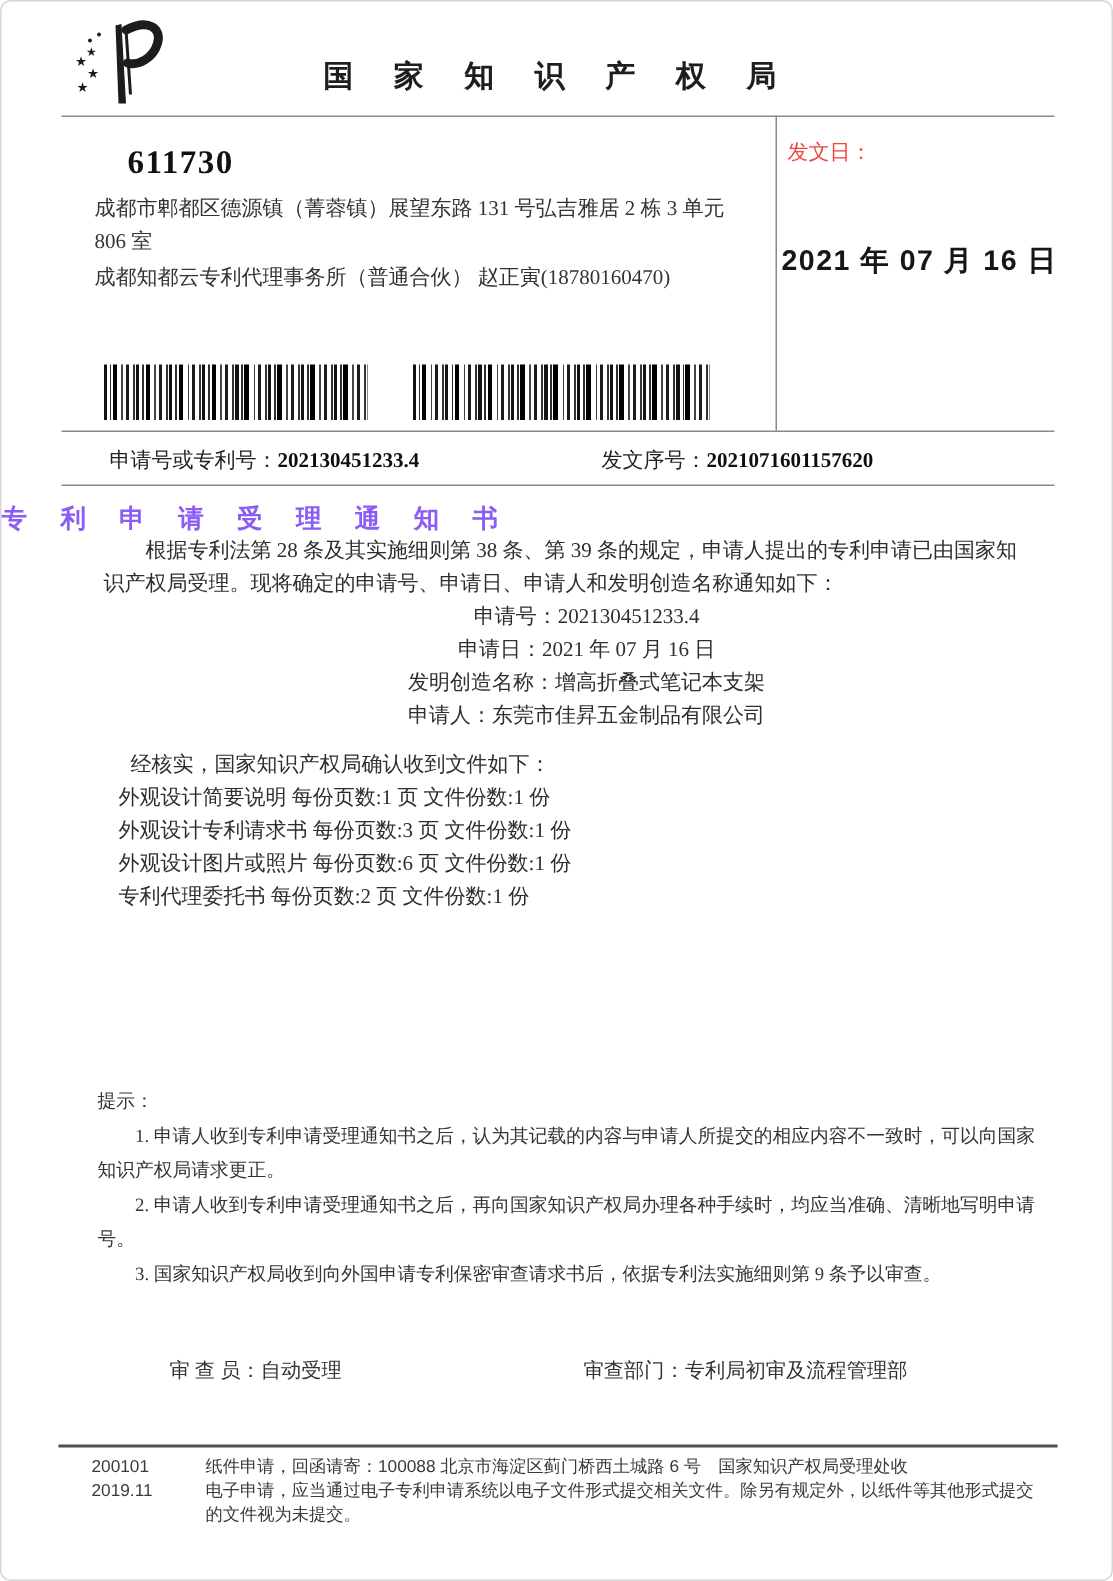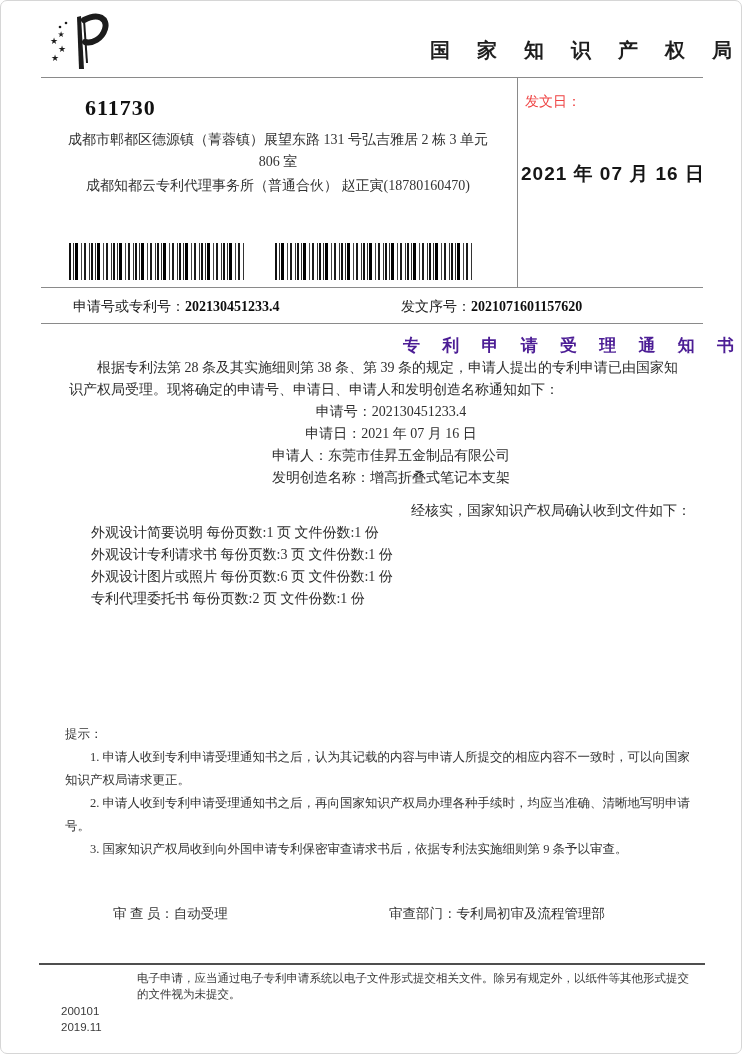--- a/index.html
+++ b/index.html
@@ -12,26 +12,26 @@
   .rule { position:absolute; background:#8a8a8a; height:1px; }
   .rule-top { top:76px; left:40px; width:662px; }
   .rule-mid { top:286px; left:40px; width:662px; }
   .rule-ref { top:322px; left:40px; width:662px; }
   .rule-bottom { top:962px; left:38px; width:666px; background:#4f4f4f; height:2px; }
   .vline { position:absolute; left:516px; top:76px; width:1px; height:210px; background:#8a8a8a; }
 
   .logo { position:absolute; left:46px; top:10px; width:64px; height:64px; }
 
   .org-title {
-    position:absolute; top:36px; left:0; width:742px; text-align:right;
+    position:absolute; top:36px; left:0; width:742px; text-align:center;
     font-size:20px; font-weight:bold; letter-spacing:11px; color:#1e1e1e; white-space:nowrap;
   }
 
   .postal { position:absolute; left:84px; top:94px; font-size:22px; font-weight:bold; letter-spacing:1px; color:#111; }
-  .addr-block { position:absolute; left:62px; top:128px; width:430px; text-align:center; font-size:14px; line-height:22px; color:#333; }
+  .addr-block { position:absolute; left:62px; top:128px; width:430px; text-align:left; font-size:14px; line-height:22px; color:#333; }
   .addr-agency { margin-top:2px; }
 
   .issue-label { position:absolute; left:524px; top:92px; font-size:14px; color:#ef4444; }
   .issue-date { position:absolute; left:520px; top:160px; font-size:19px; font-weight:bold;
     font-family:"Liberation Sans","DejaVu Sans",sans-serif; letter-spacing:1px; color:#161616; white-space:nowrap; }
 
   .barcode { position:absolute; top:242px; height:37px;
     background:repeating-linear-gradient(90deg,
       #121212 0px,#121212 2px,#ffffff 2px,#ffffff 4px,
       #2e2e2e 4px,#2e2e2e 5px,#ffffff 5px,#ffffff 6px,
@@ -42,40 +42,40 @@
   }
   .barcode-1 { left:68px; width:176px; }
   .barcode-2 { left:274px; width:198px; }
 
   .ref-row { position:absolute; top:297px; left:0; width:742px; font-size:14px; color:#222; }
   .ref-app { position:absolute; left:72px; white-space:nowrap; }
   .ref-serial { position:absolute; left:400px; white-space:nowrap; }
   .ref-row b { font-family:"Liberation Serif",serif; color:#0e0e0e; }
 
   .notice-title {
-    position:absolute; top:333px; left:0; width:742px; text-align:right;
-    font-size:17px; font-weight:bold; letter-spacing:9px; color:#4c1d95; white-space:nowrap;
+    position:absolute; top:333px; left:0; width:742px; text-align:left;
+    font-size:17px; font-weight:bold; letter-spacing:9px; color:#8b5cf6; white-space:nowrap;
   }
 
   .body-block { position:absolute; left:68px; top:356px; width:622px; font-size:14px; line-height:22px; color:#2e2e2e; }
   .body-block .intro { text-indent:2em; }
   .field-line { margin-left:22px;text-align:center; }
-  .docs-intro { margin-left:34px; margin-top:11px;text-align:right; }
-  .doc-line { margin-left:22px; }
+  .docs-intro { margin-left:18px; margin-top:11px; }
+  .doc-line { margin-left:10px; }
 
   .hints { position:absolute; left:64px; top:674px; width:630px; font-size:12.5px; line-height:23px; color:#343434;margin-top:48px; }
   .hints .hint-item { text-indent:2em; }
 
   .exam-row { position:absolute; top:904px; left:0; width:742px; font-size:13.5px; color:#333; }
   .exam-left { position:absolute; left:112px; white-space:nowrap; }
   .exam-right { position:absolute; left:388px; white-space:nowrap; }
 
   .footer { position:absolute; left:60px; top:969px; width:644px; display:flex;
     font-family:"Liberation Sans","DejaVu Sans",sans-serif; font-size:11.5px; line-height:16px; color:#3a3a3a; }
-  .footer-codes { width:76px; flex:0 0 76px;margin-top:33px; }
+  .footer-codes { width:76px; flex:0 0 76px; }
   .footer-text { width:560px; }
 </style>
 </head>
 <body>
 
 <div class="page">
 
   <svg class="logo" viewBox="0 0 64 64" aria-hidden="true">
     <g fill="#1c1c1c">
       <circle cx="13" cy="16" r="1.3"></circle>
@@ -117,22 +117,22 @@
   </div>
 
   <div class="rule rule-ref"></div>
 
   <div class="notice-title">专 利 申 请 受 理 通 知 书</div>
 
   <div class="body-block">
     <p class="intro">根据专利法第 28 条及其实施细则第 38 条、第 39 条的规定，申请人提出的专利申请已由国家知识产权局受理。现将确定的申请号、申请日、申请人和发明创造名称通知如下：</p>
     <div class="field-line"><span>申请号：</span><span>202130451233.4</span></div>
     <div class="field-line"><span>申请日：</span><span>2021 年 07 月 16 日</span></div>
+    <div class="field-line"><span>发明创造名称：</span><span>增高折叠式笔记本支架</span></div>
     <div class="field-line"><span>申请人：</span><span>东莞市佳昇五金制品有限公司</span></div>
-    <div class="field-line"><span>发明创造名称：</span><span>增高折叠式笔记本支架</span></div>
     <div class="docs-intro">经核实，国家知识产权局确认收到文件如下：</div>
     <div class="doc-line">外观设计简要说明 每份页数:1 页  文件份数:1 份</div>
     <div class="doc-line">外观设计专利请求书 每份页数:3 页  文件份数:1 份</div>
     <div class="doc-line">外观设计图片或照片 每份页数:6 页  文件份数:1 份</div>
     <div class="doc-line">专利代理委托书 每份页数:2 页  文件份数:1 份</div>
   </div>
 
   <div class="hints">
     <div>提示：</div>
     <p class="hint-item">1. 申请人收到专利申请受理通知书之后，认为其记载的内容与申请人所提交的相应内容不一致时，可以向国家知识产权局请求更正。</p>
@@ -146,17 +146,18 @@
   </div>
 
   <div class="rule rule-bottom"></div>
 
   <div class="footer">
     <div class="footer-codes">
       <div>200101</div>
       <div>2019.11</div>
     </div>
     <div class="footer-text">
+      <div>纸件申请，回函请寄：100088  北京市海淀区蓟门桥西土城路 6 号　国家知识产权局受理处收</div>
       <div>电子申请，应当通过电子专利申请系统以电子文件形式提交相关文件。除另有规定外，以纸件等其他形式提交的文件视为未提交。</div>
     </div>
   </div>
 
 </div>
 
 </body></html>

